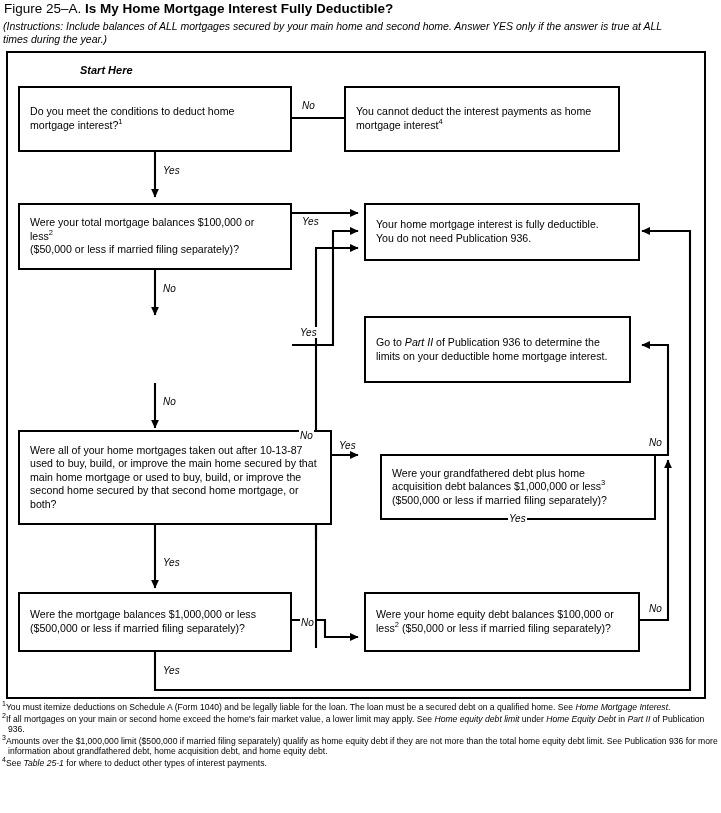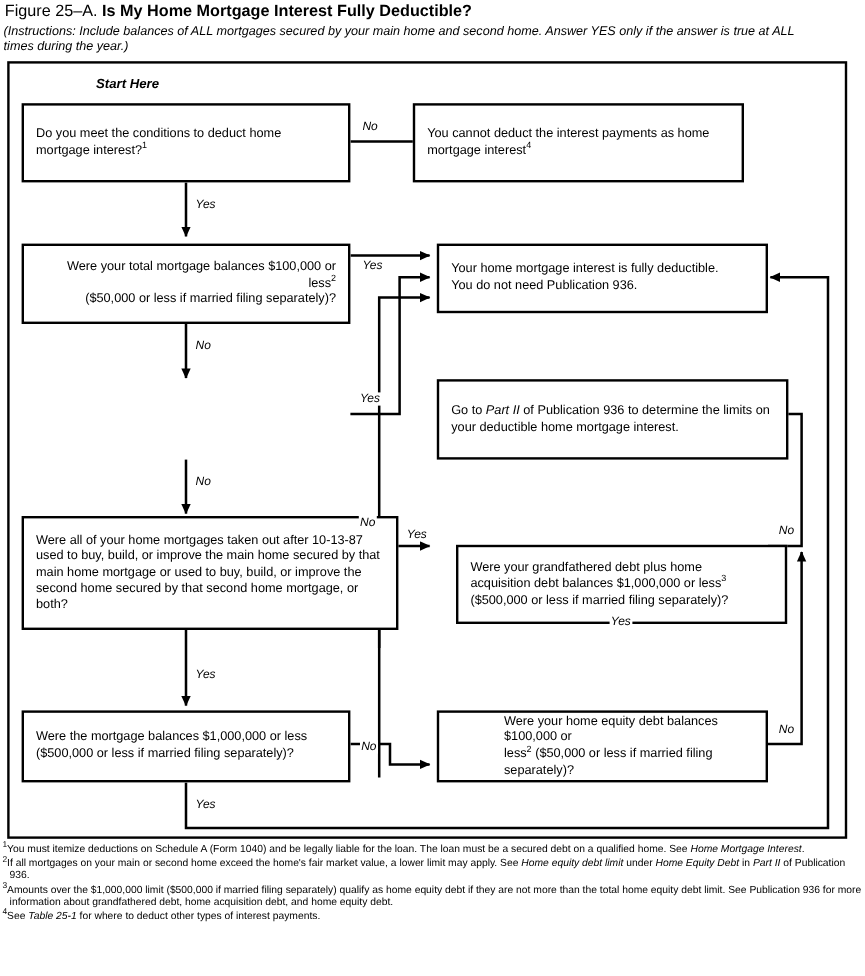--- a/index.html
+++ b/index.html
@@ -182,36 +182,36 @@
       <span>Do you meet the conditions to deduct home mortgage interest?</span><sup>1</sup>
     </div>
   </div>
 
   <div class="node" style="left:344px; top:86px; width:276px; height:66px;">
     <div class="txt">
       <span>You cannot deduct the interest payments as home mortgage interest</span><sup>4</sup>
     </div>
   </div>
 
-  <div class="node" style="left:18px; top:203px; width:274px; height:67px;text-align:right;">
+  <div class="node" style="left:18px; top:203px; width:274px; height:67px;">
     <div class="txt">
       <span>Were your total mortgage balances $100,000 or less</span><sup>2</sup><br>
       <span>($50,000 or less if married filing separately)?</span>
     </div>
   </div>
 
   <div class="node" style="left:364px; top:203px; width:276px; height:58px;">
     <div class="txt">
       <span>Your home mortgage interest is fully deductible.</span><br>
       <span>You do not need Publication 936.</span>
     </div>
   </div>
 
 
-  <div class="node" style="left:364px; top:316px; width:293px; height:67px;align-items:center;">
+  <div class="node" style="left:364px; top:316px; width:267px; height:67px;align-items:center;">
     <div class="txt">
       <span>Go to </span><span class="ital">Part II</span><span> of Publication 936 to determine the limits on your deductible home mortgage interest.</span>
     </div>
   </div>
 
   <div class="node" style="left:18px; top:430px; width:314px; height:95px;">
     <div class="txt">
       <span>Were all of your home mortgages taken out after 10-13-87 used to buy, build, or improve the main home secured by that main home mortgage or used to buy, build, or improve the second home secured by that second home mortgage, or both?</span>
     </div>
   </div>
@@ -224,21 +224,21 @@
     </div>
   </div>
 
   <div class="node" style="left:18px; top:592px; width:274px; height:60px;">
     <div class="txt">
       <span>Were the mortgage balances $1,000,000 or less</span><br>
       <span>($500,000 or less if married filing separately)?</span>
     </div>
   </div>
 
-  <div class="node" style="left:364px; top:592px; width:276px; height:60px;padding-left:44px;">
+  <div class="node" style="left:364px; top:592px; width:276px; height:60px;">
     <div class="txt">
       <span>Were your home equity debt balances $100,000 or</span><br>
       <span>less</span><sup>2</sup><span> ($50,000 or less if married filing separately)?</span>
     </div>
   </div>
 
   <div class="elabel" style="left:301px; top:100px;">No</div>
   <div class="elabel" style="left:162px; top:165px;">Yes</div>
   <div class="elabel" style="left:301px; top:216px;">Yes</div>
   <div class="elabel" style="left:162px; top:283px;">No</div>

